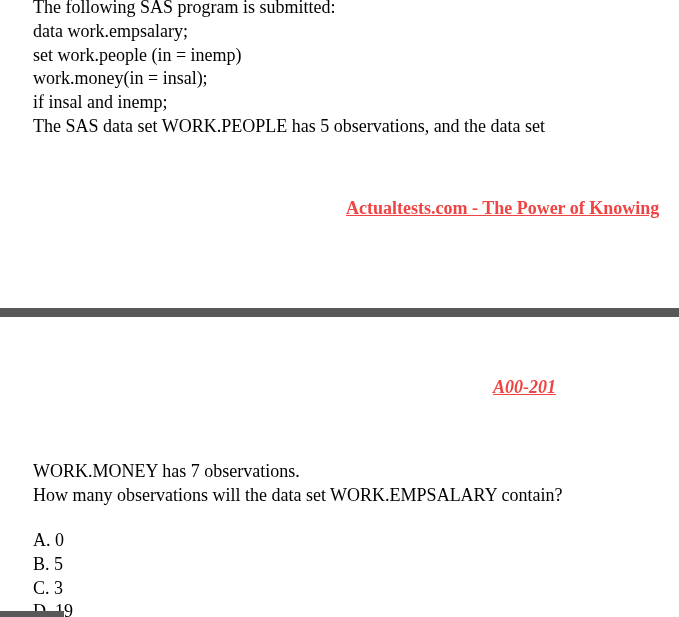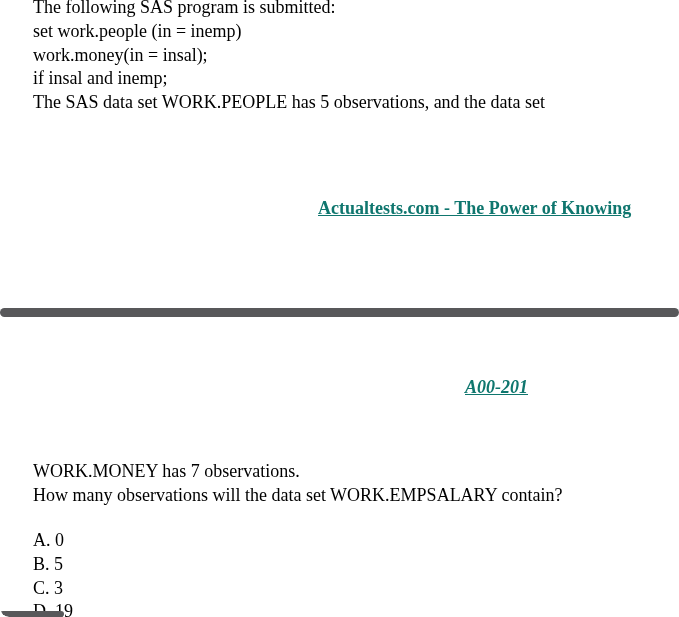--- a/index.html
+++ b/index.html
@@ -1,15 +1,15 @@
 <!DOCTYPE html>
 <html><head>
 <meta charset="utf-8">
 <style>
-  * { margin: 0; padding: 0; box-sizing: border-box; border-radius: 9px; }
+  * { margin: 0; padding: 0; box-sizing: border-box; }
   html, body { width: 679px; height: 617px; }
   body {
     background: #ffffff;
     font-family: "Liberation Serif", "DejaVu Serif", serif;
     color: #000000;
   }
   .screen {
     position: relative;
     width: 679px;
     height: 617px;
@@ -25,24 +25,25 @@
   }
   .textblock p { margin: 0; }
   #block-top { top: -4px; }
   #block-q2  { top: 460px; }
   #block-options { top: 529px; }
   .doclink {
     position: absolute;
     font-size: 18px;
     line-height: 23.8px;
     font-weight: bold;
-    color: #0f766e;
+    color: #ef4444;
     text-decoration: underline;
     white-space: nowrap;
     cursor: pointer;
+    margin-left: 28px;
   }
   #footer-link { left: 318px; top: 197px; }
   #examcode-link { left: 465px; top: 376px; font-style: italic; }
   .separator-bar {
     position: absolute;
     left: 0;
     top: 308px;
     width: 679px;
     height: 9px;
     background: #58585a;
@@ -56,20 +57,21 @@
     background: #58585a;
   }
 </style>
 </head>
 <body>
 
 <div class="screen">
 
   <div class="textblock" id="block-top">
     <p>The following SAS program is submitted:</p>
+    <p>data work.empsalary;</p>
     <p>set work.people (in = inemp)</p>
     <p>work.money(in = insal);</p>
     <p>if insal and inemp;</p>
     <p>The SAS data set WORK.PEOPLE has 5 observations, and the data set</p>
   </div>
 
   <a class="doclink" id="footer-link">Actualtests.com - The Power of Knowing</a>
 
   <div class="separator-bar"></div>
 

